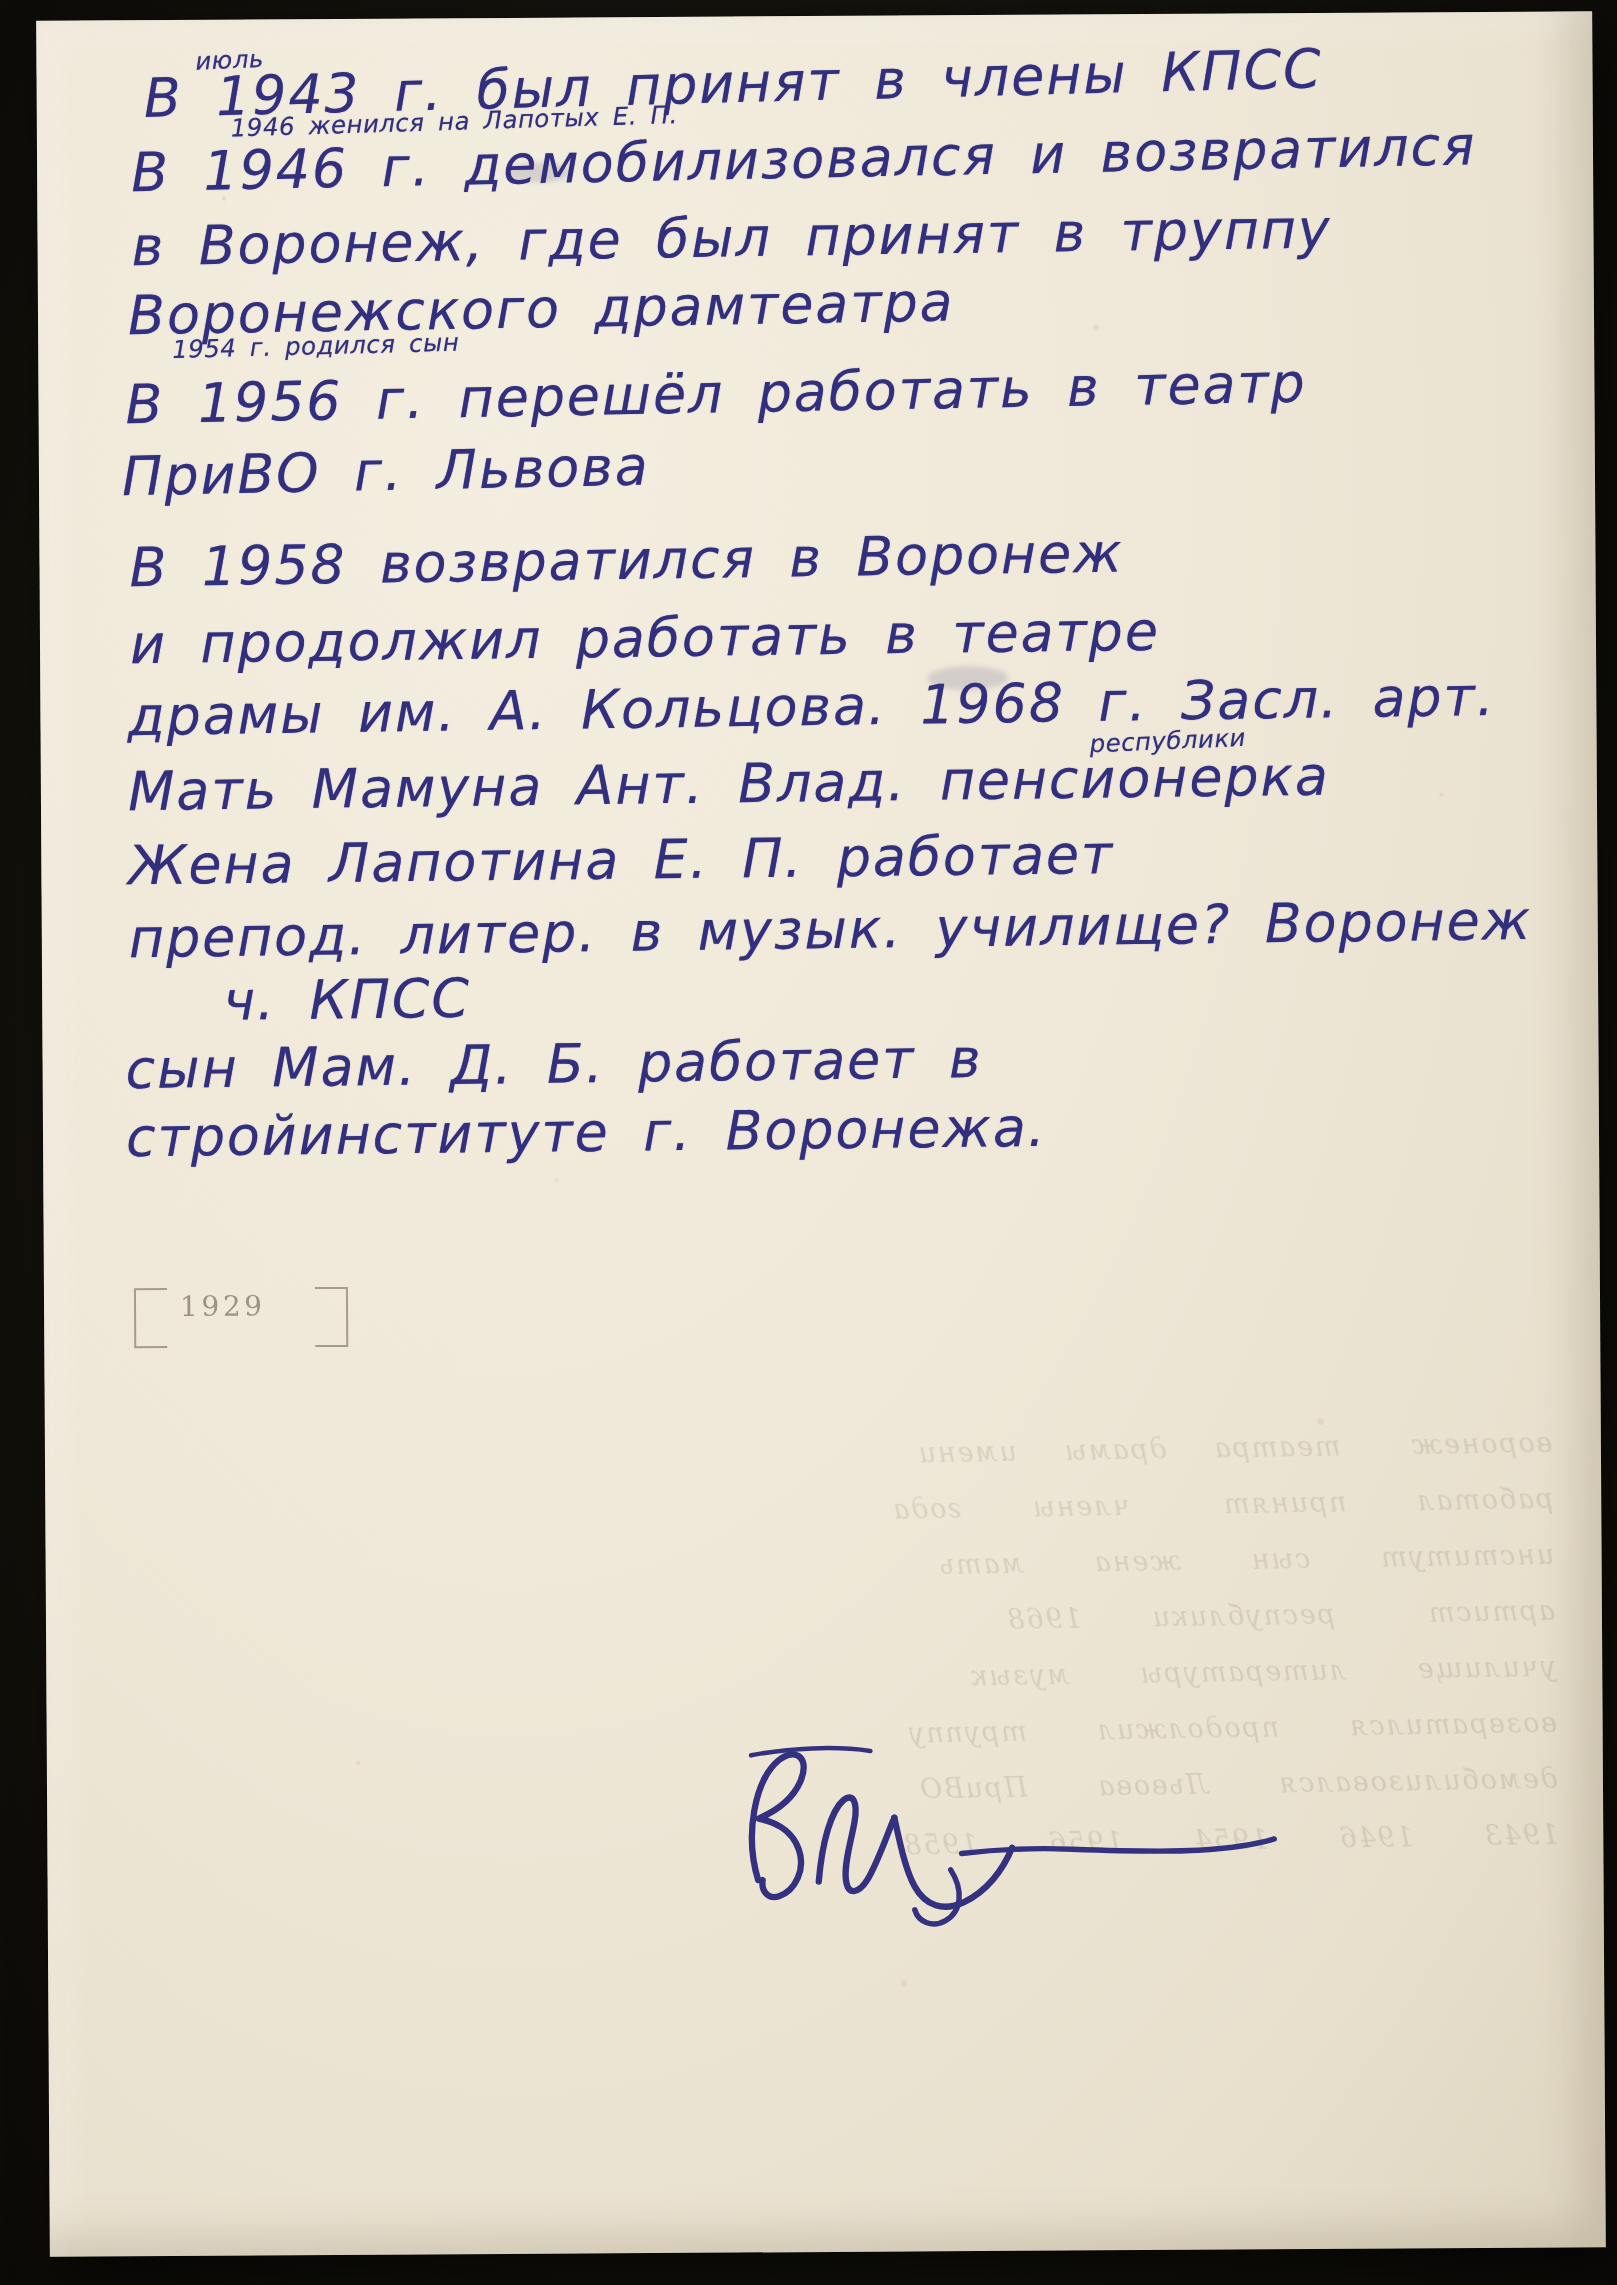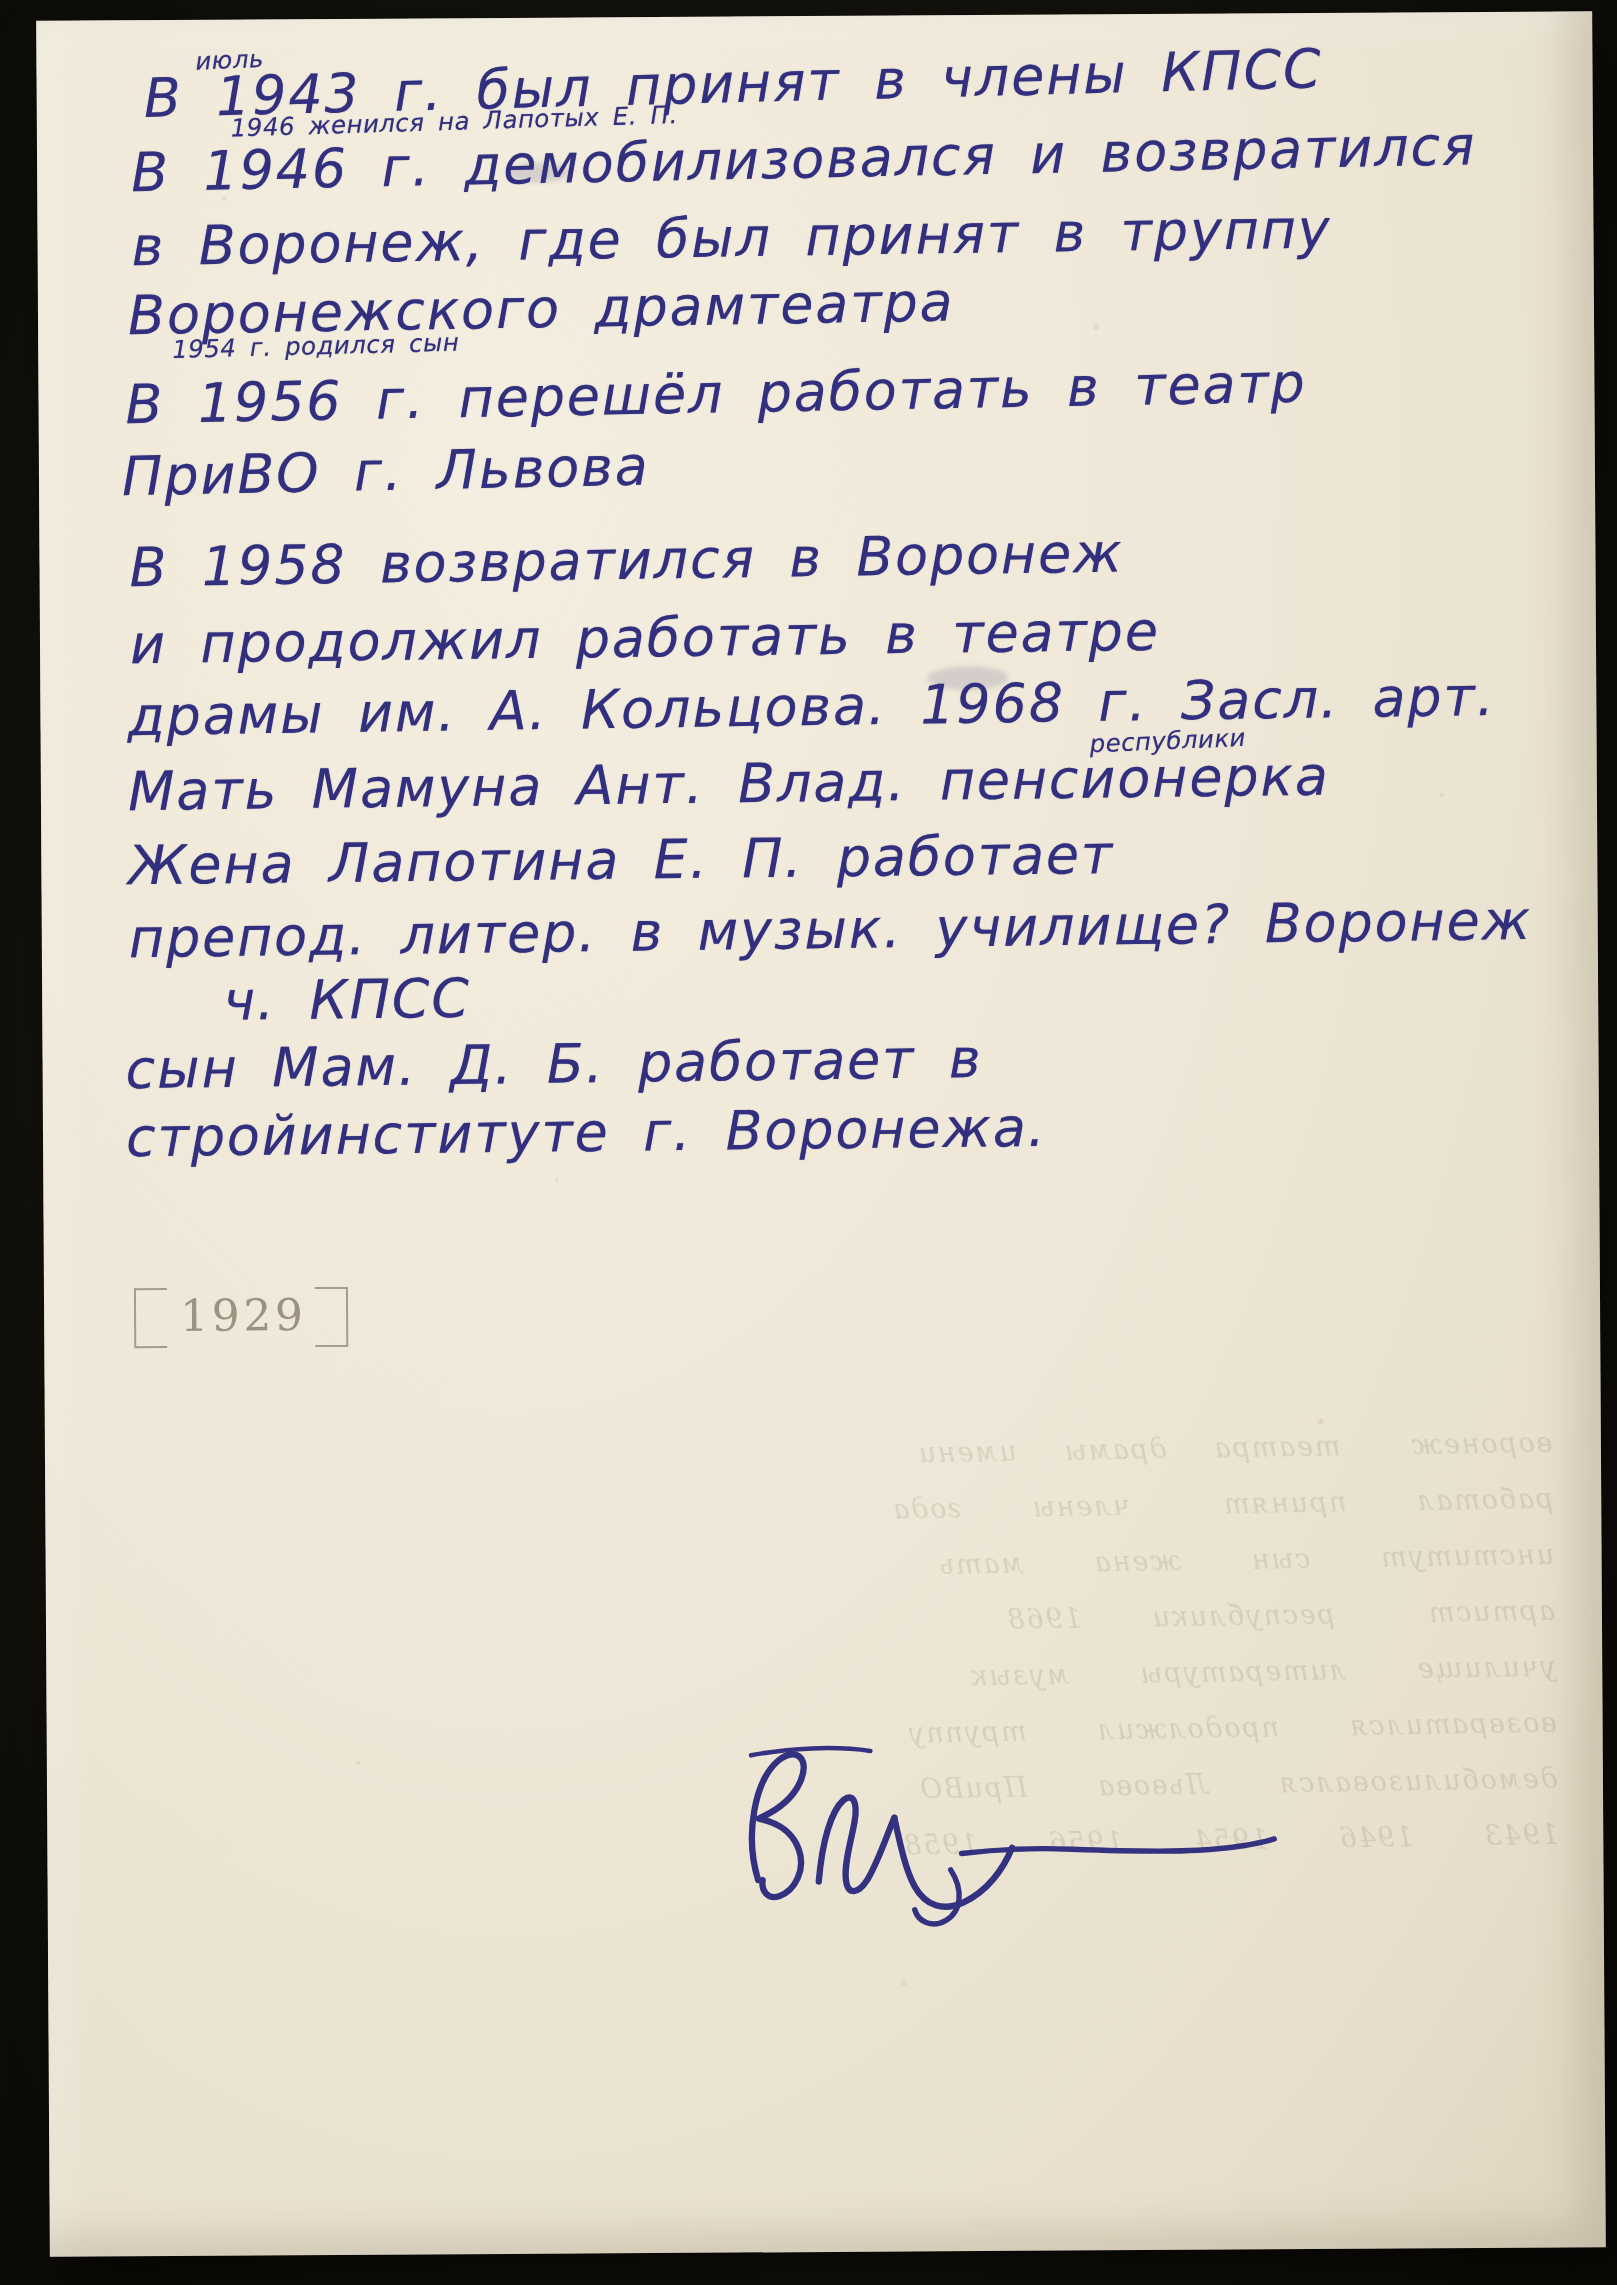--- a/index.html
+++ b/index.html
@@ -106,21 +106,21 @@
     transform-origin: left center;
   }
   .hand.l  { font-size: 54px; letter-spacing: 1.8px; word-spacing: 14.5px; }
   .hand.xs { font-size: 24.4px; letter-spacing: 0.5px; word-spacing: 5.4px; }
 
   
   .pencil {
     position: absolute;
     color: #8d8472;
     font-family: "DejaVu Serif", serif;
-    font-size: 44px;
+    font-size: 28px;
     letter-spacing: 3.6px;
     opacity: .85;
   }
   .pencil-bracket {
     position: absolute;
     border: 2.7px solid rgba(140,130,112,.75);
     border-right: none;
     width: 31px;
     height: 56px;
   }

